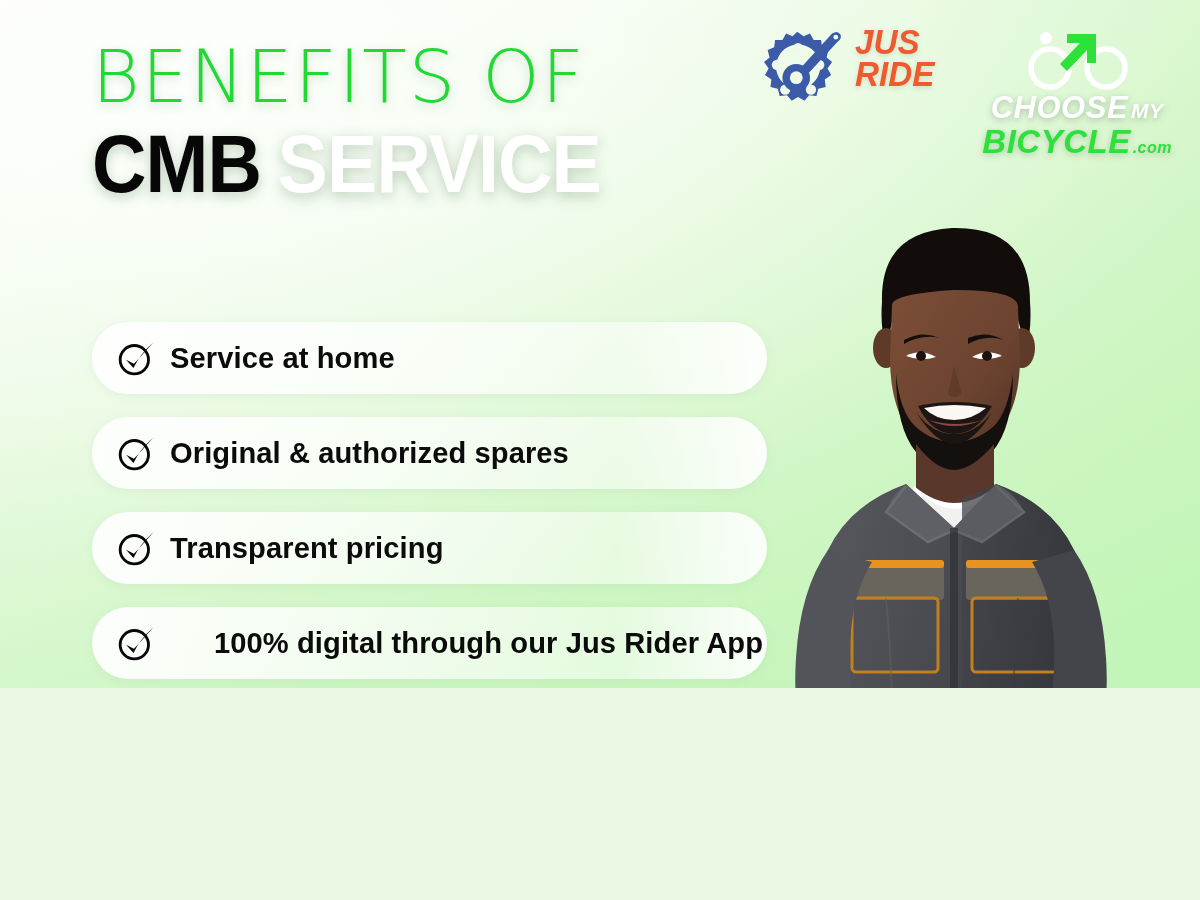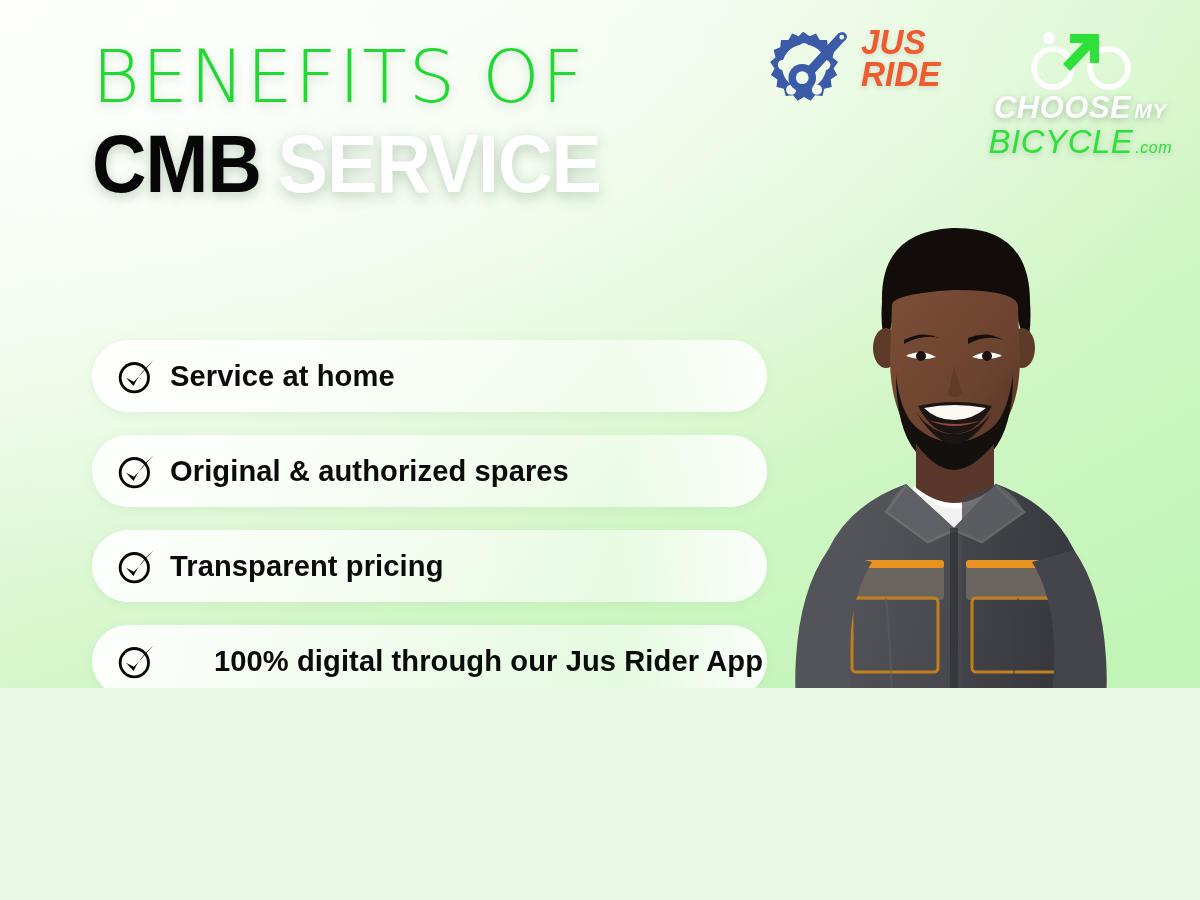--- a/index.html
+++ b/index.html
@@ -69,30 +69,30 @@
     font-family:"Liberation Sans Narrow","Liberation Sans",sans-serif;
     font-weight:bold; font-style:italic; font-size:31px;
     color:#ffffff; line-height:1;
     text-shadow:0 2px 6px rgba(120,150,120,0.55);
     letter-spacing:0.5px;
     display:flex; align-items:baseline; gap:3px;
   }
   .cmb-w1 .my { font-size:21px; }
   .cmb-w2 {
     font-family:"Liberation Sans Narrow","Liberation Sans",sans-serif;
-    font-weight:normal; font-style:italic; font-size:33px;
+    font-weight:bold; font-style:italic; font-size:33px;
     color:#2ee03a; line-height:1; margin-top:2px;
     text-shadow:0 2px 6px rgba(120,150,120,0.45);
     letter-spacing:0.5px;
     display:flex; align-items:baseline; gap:2px;
   }
   .cmb-w2 .dotcom { font-size:16px; }
 
   
-  .benefits { position:absolute; left:92px; top:340px; width:675px; }
+  .benefits { position:absolute; left:92px; top:322px; width:675px; }
   .pill {
     position:relative;
     height:72px;
     margin-bottom:23px;
     border-radius:38px;
     display:flex;
     align-items:center;
     padding-left:24px;
     background:linear-gradient(90deg, rgba(255,255,255,0.92) 0%, rgba(255,255,255,0.70) 45%, rgba(255,255,255,0.50) 78%, rgba(255,255,255,0.92) 100%);
     box-shadow:0 2px 10px rgba(150,200,150,0.18);

